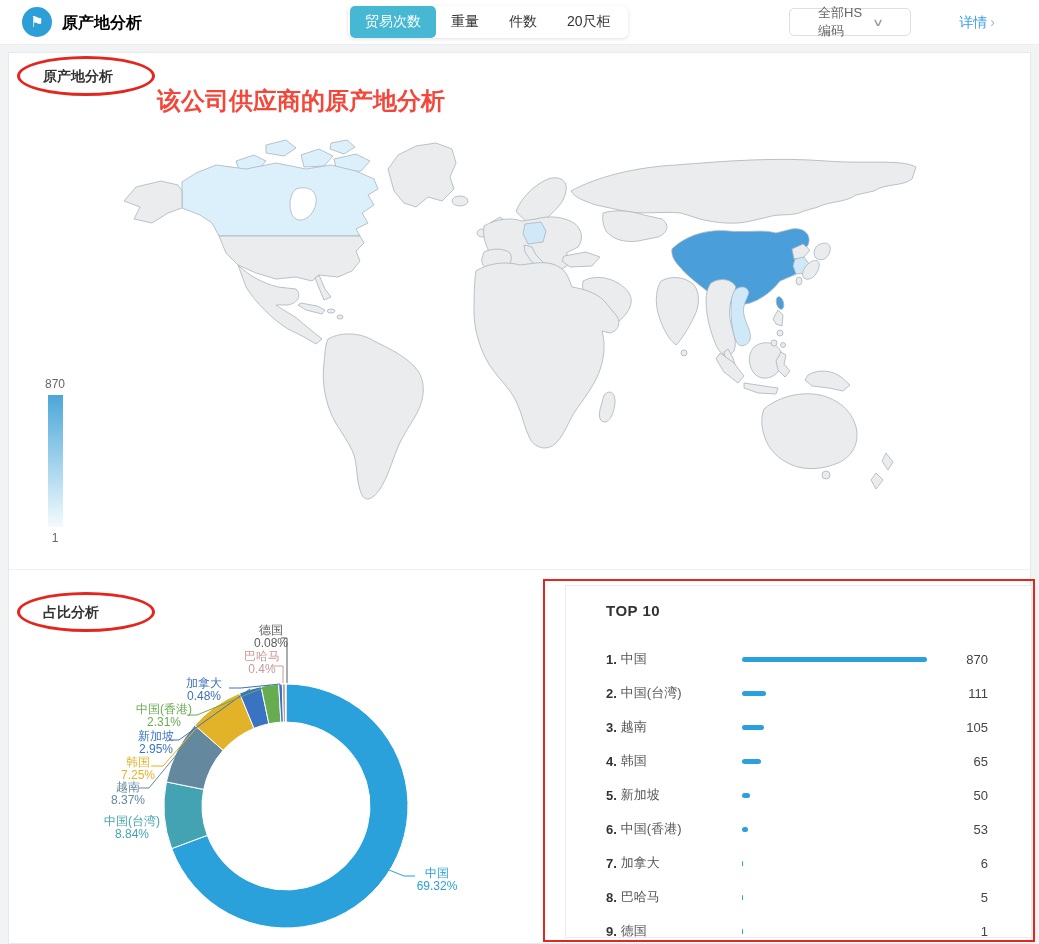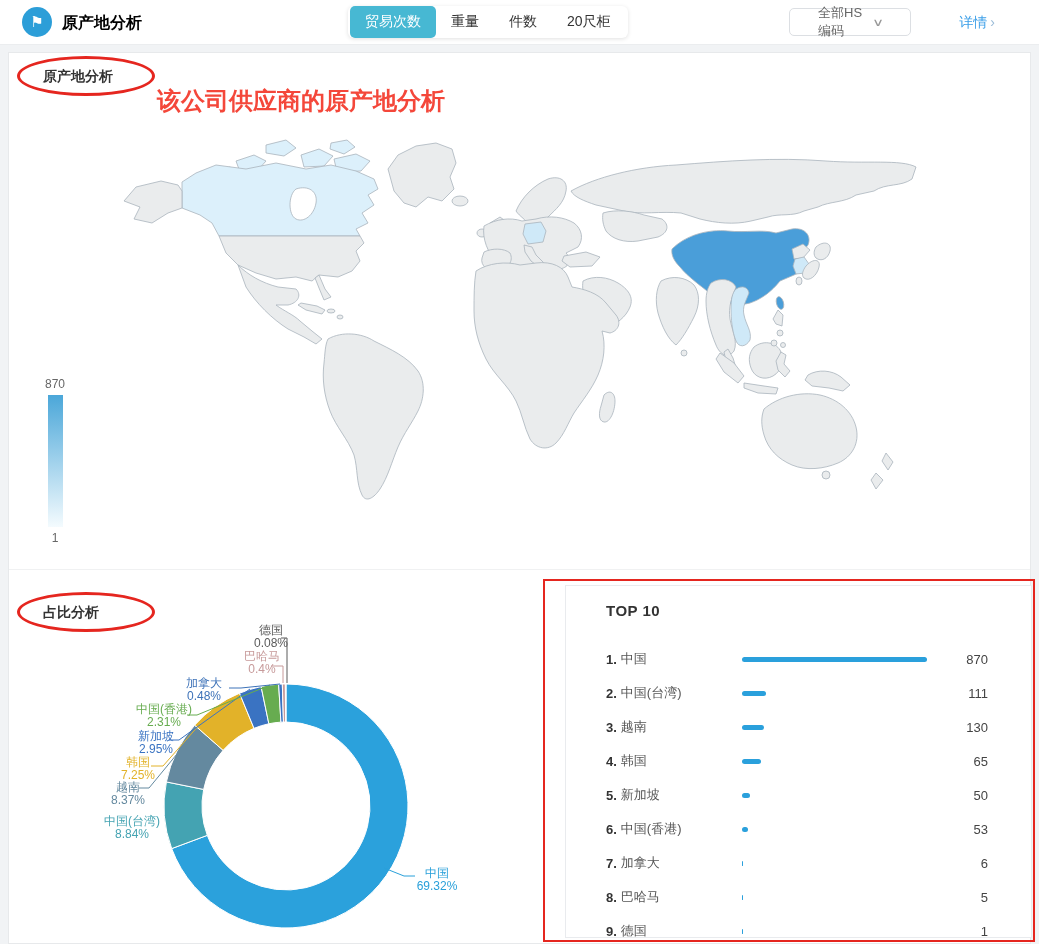--- a/index.html
+++ b/index.html
@@ -253,21 +253,21 @@
               <div class="t-val">111</div>
             </div>
             <div class="t-row">
               <div class="t-left">
                 <span class="t-rank">3.</span>
                 <span class="t-name">越南</span>
               </div>
               <div class="t-barzone">
                 <div class="t-bar" style="width: 22.3px;"></div>
               </div>
-              <div class="t-val">130</div>
+              <div class="t-val">105</div>
             </div>
             <div class="t-row">
               <div class="t-left">
                 <span class="t-rank">4.</span>
                 <span class="t-name">韩国</span>
               </div>
               <div class="t-barzone">
                 <div class="t-bar" style="width: 19.4px;"></div>
               </div>
               <div class="t-val">65</div>

